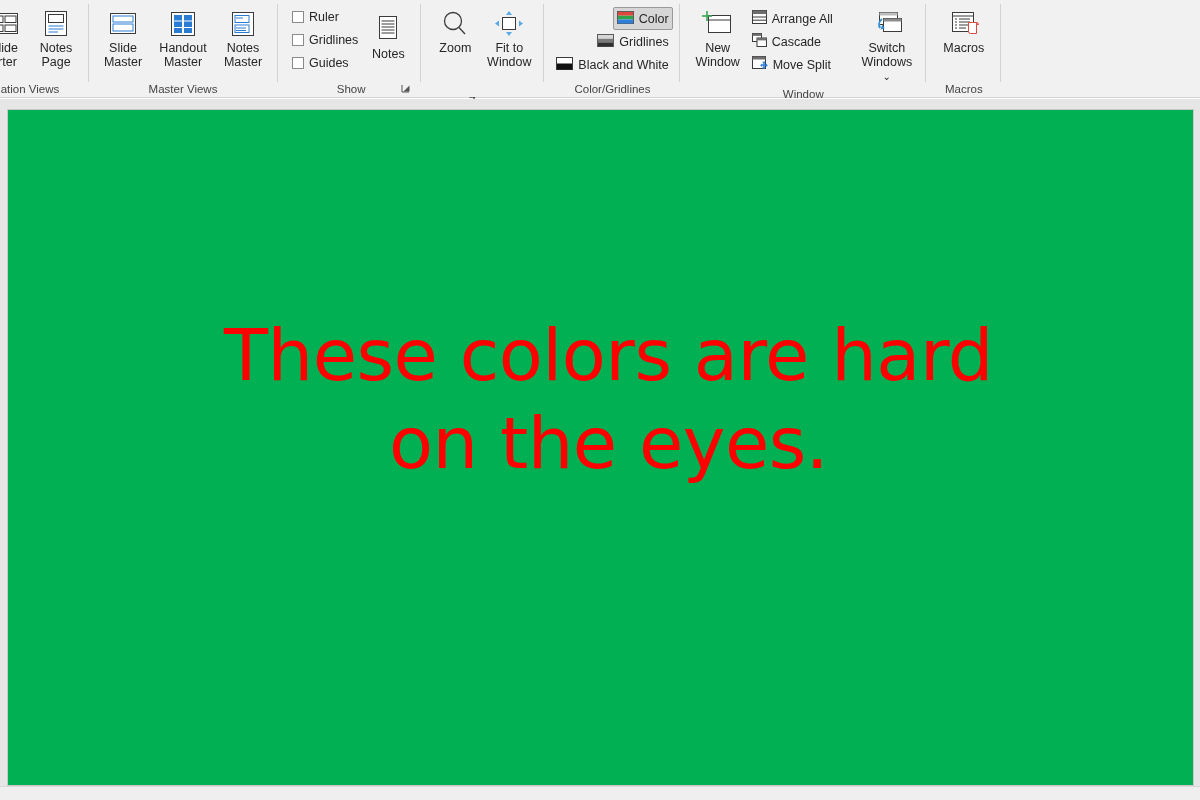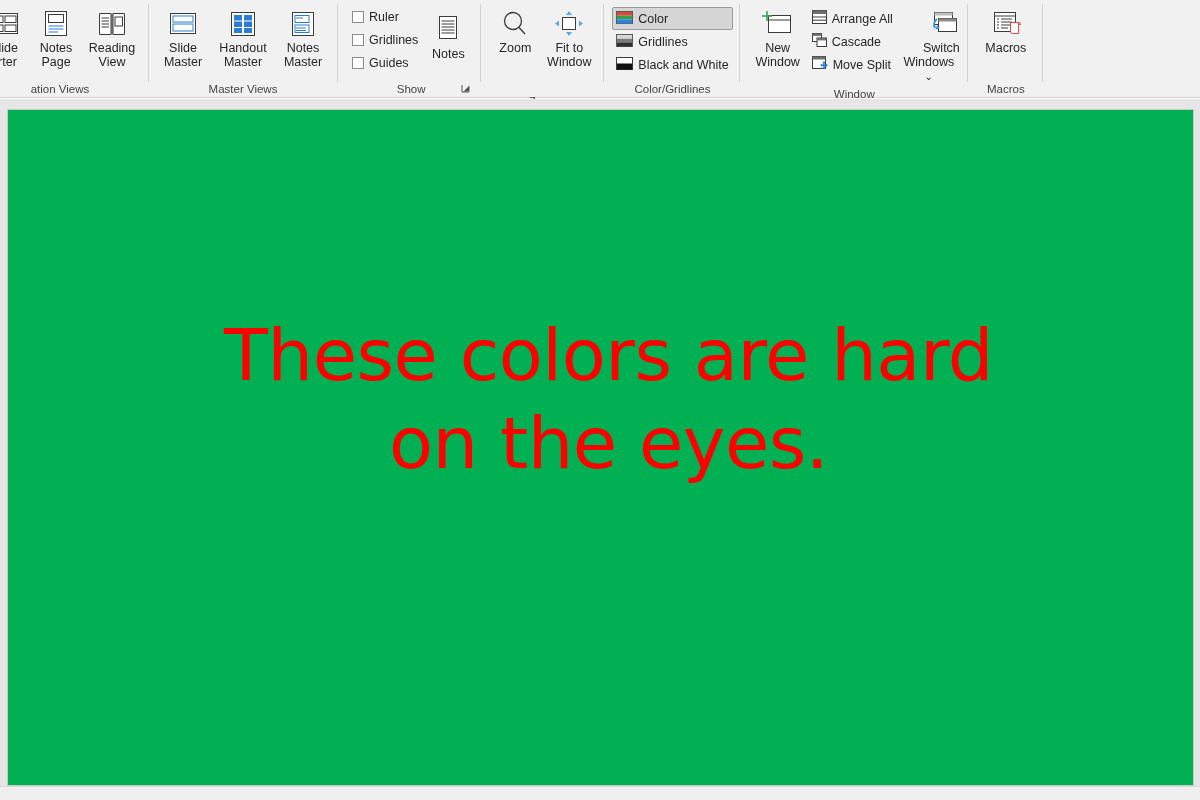--- a/index.html
+++ b/index.html
@@ -126,36 +126,20 @@
               <rect x="2.5" y="1.5" width="21" height="24" fill="#fff" stroke="#3b3b3b"></rect>
               <rect x="5.5" y="4.5" width="15" height="8" fill="#fff" stroke="#3b3b3b"></rect>
               <line x1="5.5" y1="16" x2="20.5" y2="16" stroke="#2b7cd3"></line>
               <line x1="5.5" y1="19" x2="20.5" y2="19" stroke="#2b7cd3"></line>
               <line x1="5.5" y1="22" x2="15" y2="22" stroke="#2b7cd3"></line>
             </svg>
         </span>
         <span class="lbl">Notes</span>
         <span class="lbl">Page</span>
       </div>
-      <div class="bigbtn w60">
-        <span class="ico">
-          <svg width="30" height="28" viewBox="0 0 30 28">
-              <path d="M2.5 3.5 H14 V24.5 H2.5 Z" fill="#fff" stroke="#3b3b3b"></path>
-              <path d="M27.5 3.5 H16 V24.5 H27.5 Z" fill="#fff" stroke="#3b3b3b"></path>
-              <line x1="15" y1="3.5" x2="15" y2="24.5" stroke="#3b3b3b"></line>
-              <line x1="4.5" y1="8" x2="12" y2="8" stroke="#3b3b3b"></line>
-              <line x1="4.5" y1="11" x2="12" y2="11" stroke="#3b3b3b"></line>
-              <line x1="4.5" y1="14" x2="12" y2="14" stroke="#3b3b3b"></line>
-              <line x1="4.5" y1="17" x2="12" y2="17" stroke="#3b3b3b"></line>
-              <rect x="18" y="7" width="7.5" height="9" fill="#fff" stroke="#3b3b3b"></rect>
-            </svg>
-        </span>
-        <span class="lbl">Reading</span>
-        <span class="lbl">View</span>
-      </div>
     </div>
     <div class="glabel">ation Views</div>
   </div>
 
   <div class="gsep"></div>
 
   <div class="group">
     <div class="gbody">
       <div class="bigbtn w56">
         <span class="ico">
@@ -271,21 +255,21 @@
         <span class="lbl">Window</span>
       </div>
     </div>
     <div class="glabel">Zoom</div>
   </div>
 
   <div class="gsep"></div>
 
   <div class="group" style="padding-left:8px;">
     <div class="gbody">
-      <div class="colstack" style="padding-top:5px;">
+      <div class="colstack" style="padding-top:5px;align-items:flex-end;">
         <div class="smallrow sel">
           <span>
             <svg width="17" height="13" viewBox="0 0 17 13">
                 <rect x="0.5" y="0.5" width="16" height="12" fill="#fff" stroke="#5b5b5b"></rect>
                 <rect x="1" y="1" width="15" height="3.7" fill="#e0453d"></rect>
                 <rect x="1" y="4.7" width="15" height="3.7" fill="#2fa34a"></rect>
                 <rect x="1" y="8.4" width="15" height="4.1" fill="#2f7ed8"></rect>
               </svg>
           </span>
           <span>Color</span>
@@ -368,21 +352,21 @@
                   <path d="M12 13.2 l1.8 -1.9 h-3.6 Z"></path>
                   <path d="M8.2 9.2 l1.9 -1.8 v3.6 Z"></path>
                   <path d="M15.8 9.2 l-1.9 -1.8 v3.6 Z"></path>
                 </g>
               </svg>
           </span>
           <span>Move Split</span>
         </div>
       </div>
 
-      <div class="bigbtn w64" style="align-items:flex-end;">
+      <div class="bigbtn w64" style="margin-left:18px;">
         <span class="ico">
           <svg width="36" height="30" viewBox="0 0 36 30">
               <rect x="10.5" y="3.5" width="18" height="12" fill="#fff" stroke="#3b3b3b"></rect>
               <rect x="10.5" y="3.5" width="18" height="3" fill="#bdbdbd"></rect>
               <rect x="14.5" y="9.5" width="18" height="13" fill="#fff" stroke="#3b3b3b"></rect>
               <rect x="14.5" y="9.5" width="18" height="3" fill="#8c8c8c"></rect>
               <path d="M13 10 a7 7 0 0 0 -2 9" fill="none" stroke="#2f8fd8" stroke-width="2"></path>
               <path d="M11.5 20.5 l4.2 -1.3 l-2.4 -3.4 Z" fill="#2f8fd8"></path>
             </svg>
         </span>

